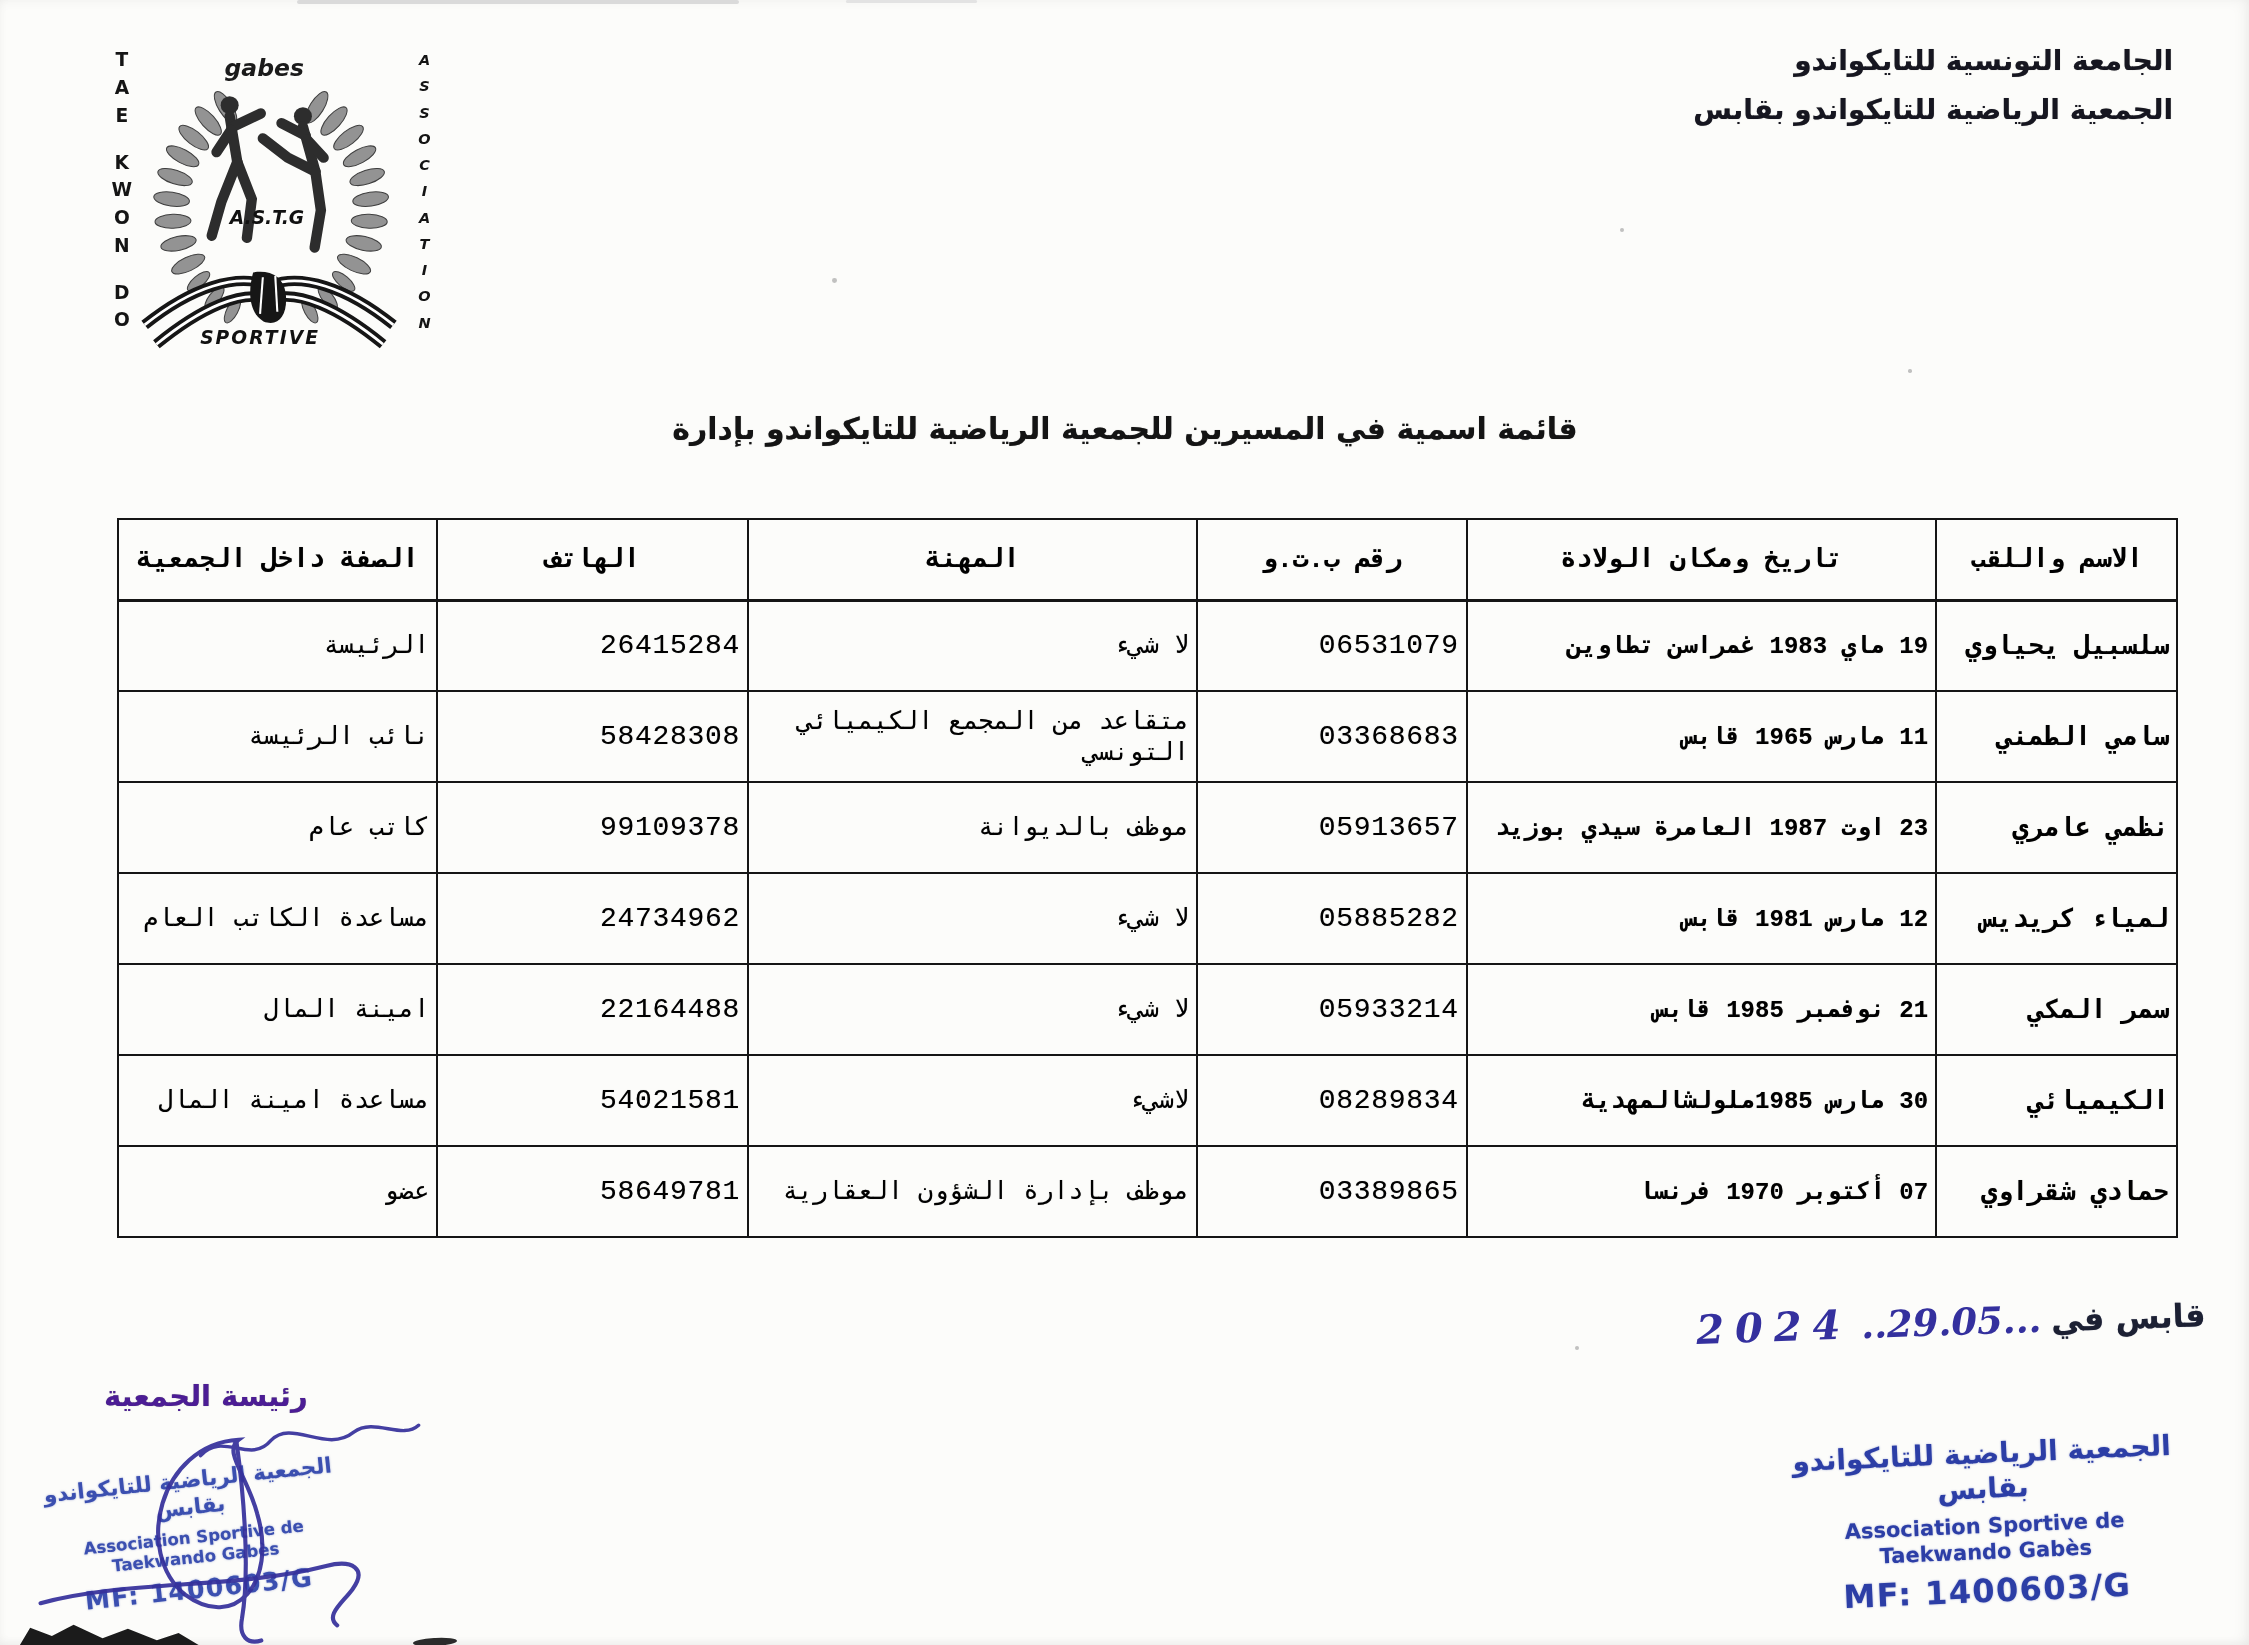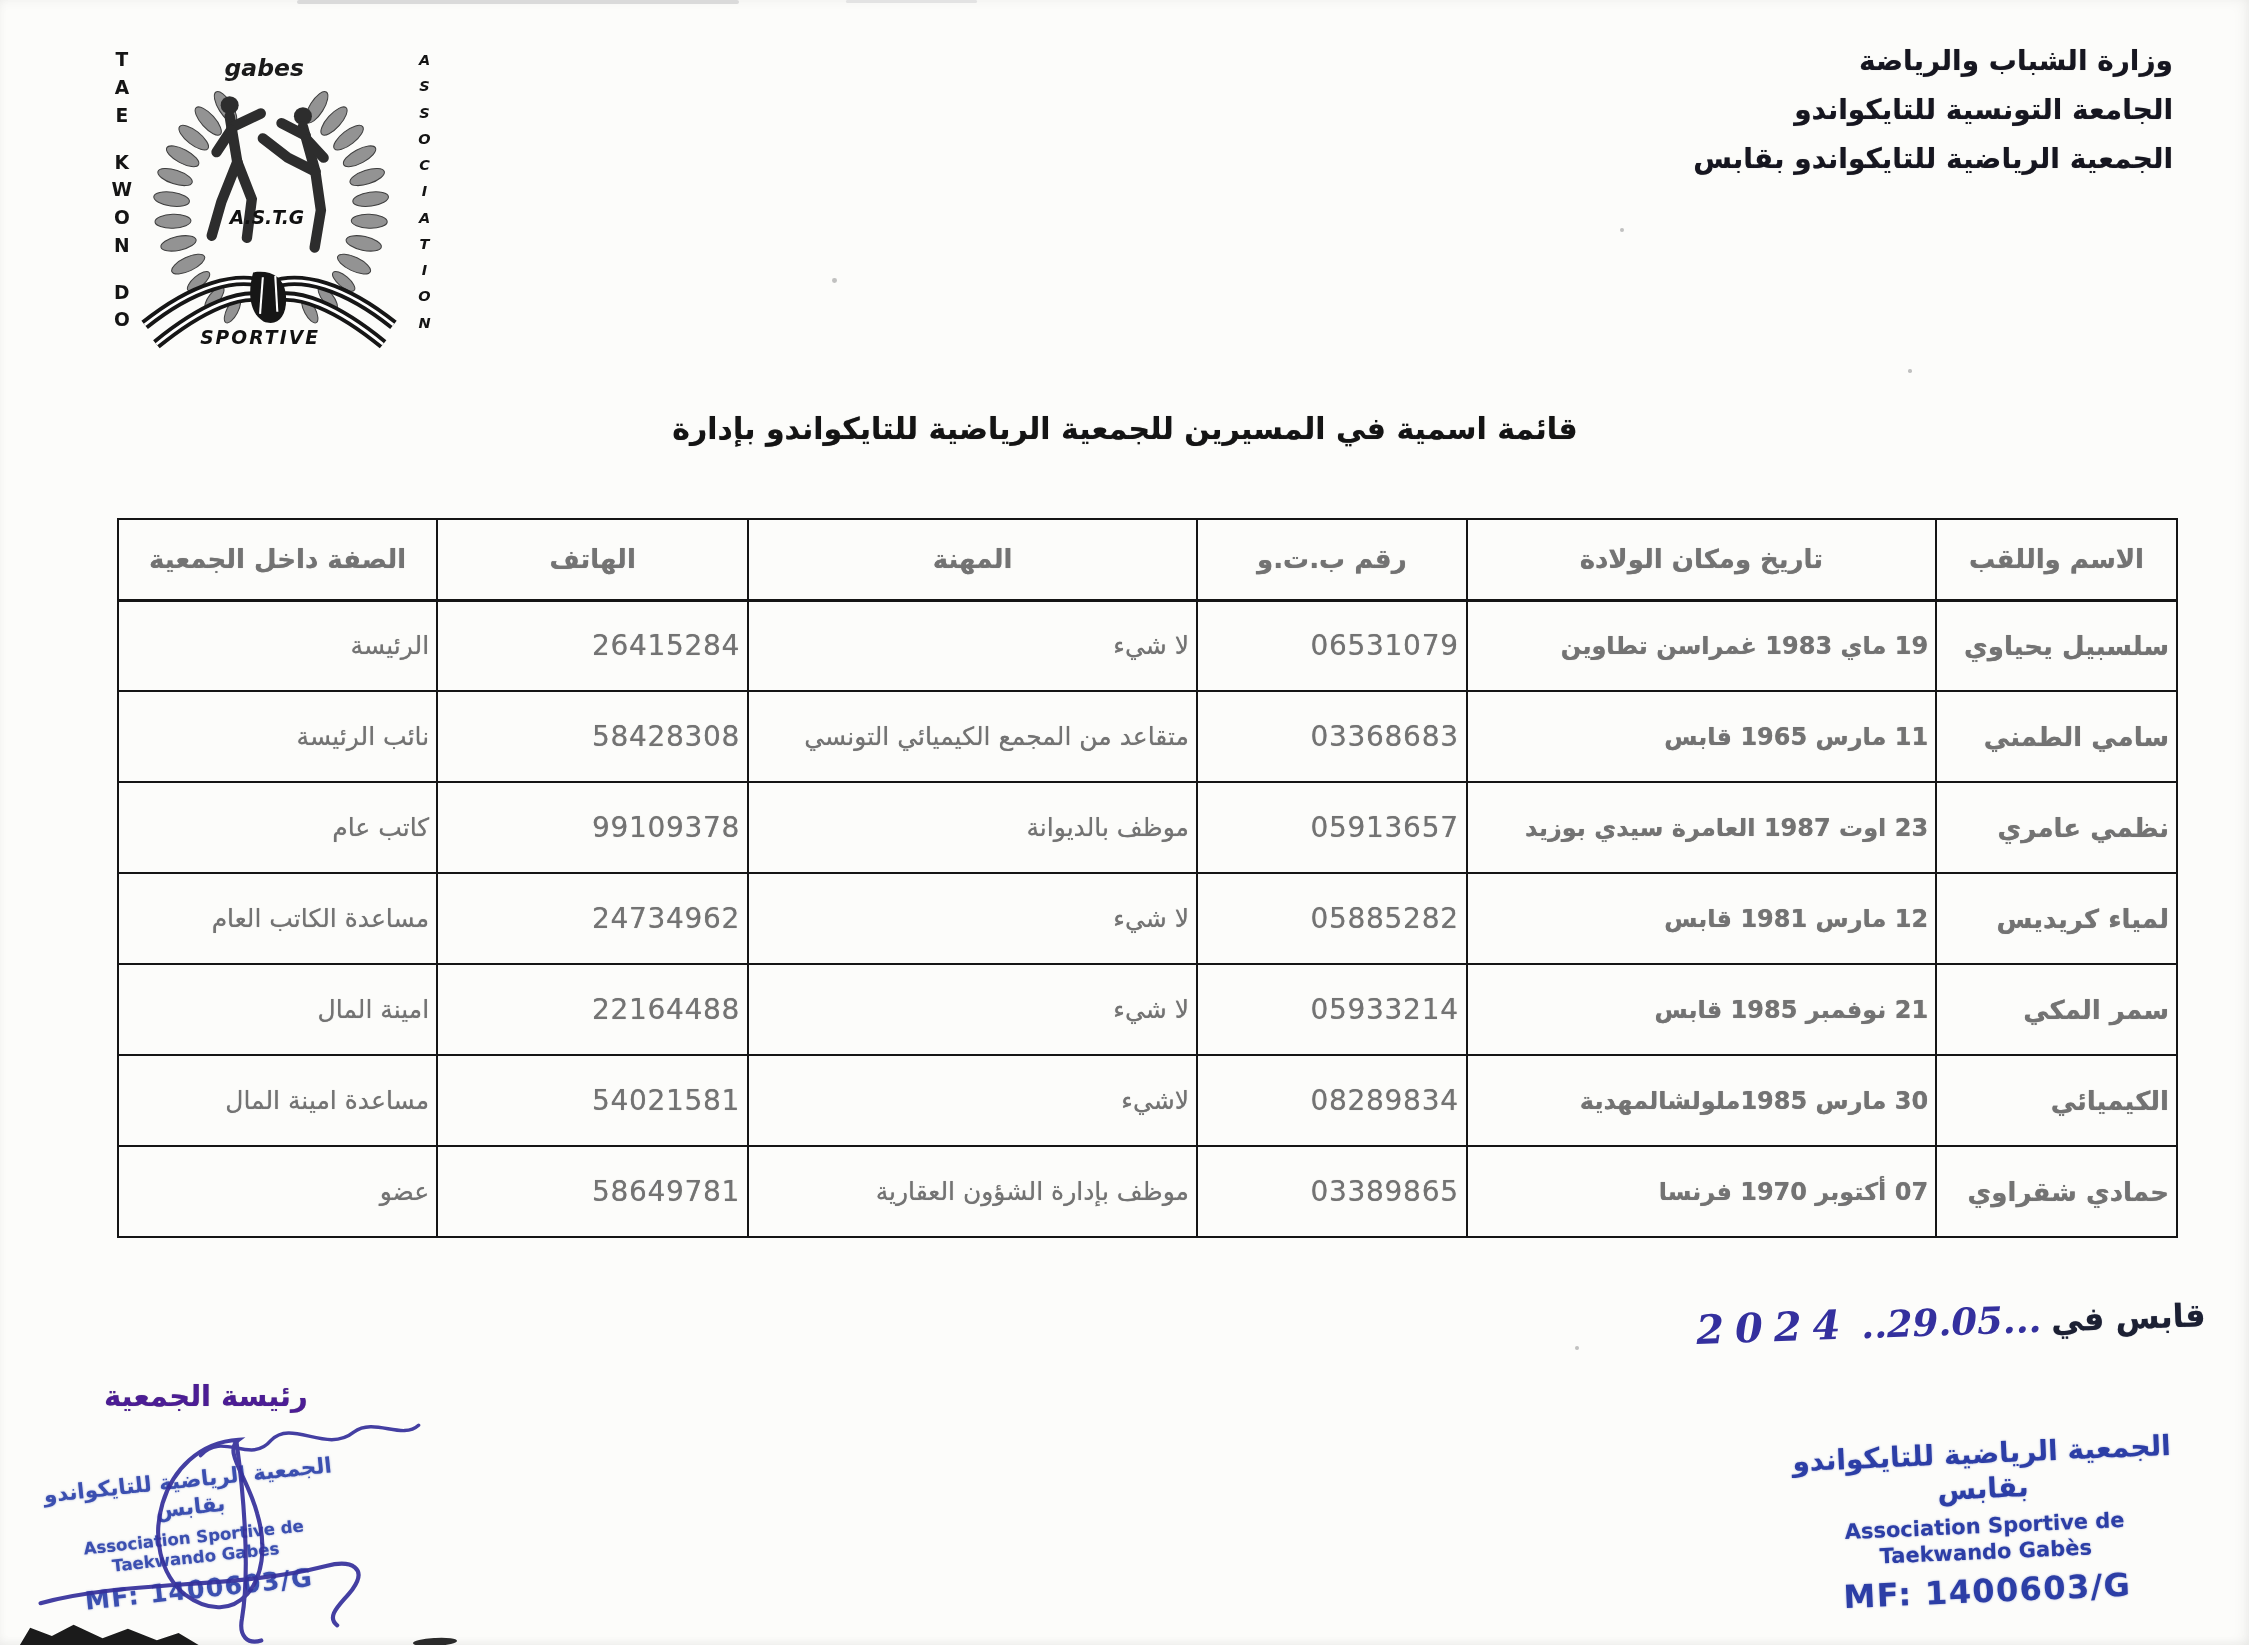--- a/index.html
+++ b/index.html
@@ -37,23 +37,24 @@
   
   .roster{
     position:absolute;left:117px;top:518px;width:2061px;
     border-collapse:collapse;table-layout:fixed;
     direction:rtl;
   }
   .roster th,.roster td{
     border:2.1px solid #151515;
     vertical-align:middle;
     padding:2.8px 7px;
-    color:#737373;
+    color:#000000;
     text-shadow:0 0 0.7px rgba(0,0,0,.45);
     overflow:hidden;
+    font-family:Liberation Mono, monospace;
   }
   .roster thead tr{height:81px;}
   .roster tbody tr{height:91px;}
   .roster th{font-size:26px;font-weight:bold;border-bottom-width:3.5px;}
   .roster td{font-size:25px;font-weight:normal;}
   .roster td.cell-name{font-weight:bold;font-size:26px;}
   .roster td.cell-birth{font-weight:bold;font-size:24px;}
   .roster td.cell-id,.roster td.cell-phone{font-size:28px;letter-spacing:0.7px;}
   .roster{border:2.8px solid #111;}
   
@@ -203,21 +204,20 @@
       <path d="M440,446 C374,392 316,368 280,380" stroke="#ffffff" stroke-width="4"></path>
       <path d="M252,342 C243,374 248,402 267,413 C290,422 303,401 299,371 C295,349 278,338 252,342 Z" fill="#161616"></path>
       <path d="M266,349 L262,402" stroke="#ffffff" stroke-width="3"></path>
       <path d="M284,347 L287,399" stroke="#ffffff" stroke-width="3"></path>
     </g>
 
     <text class="lg-sportive" x="262" y="446" text-anchor="middle">SPORTIVE</text>
   </svg>
 
   <div class="ministry">
-    <div>وزارة الشباب والرياضة</div>
     <div>الجامعة التونسية للتايكواندو</div>
     <div>الجمعية الرياضية للتايكواندو بقابس</div>
   </div>
 
   <div class="title">قائمة اسمية في المسيرين للجمعية الرياضية للتايكواندو بإدارة</div>
 
   <table class="roster" dir="rtl">
     <colgroup>
       <col style="width:11.7%">
         <col style="width:22.8%">

